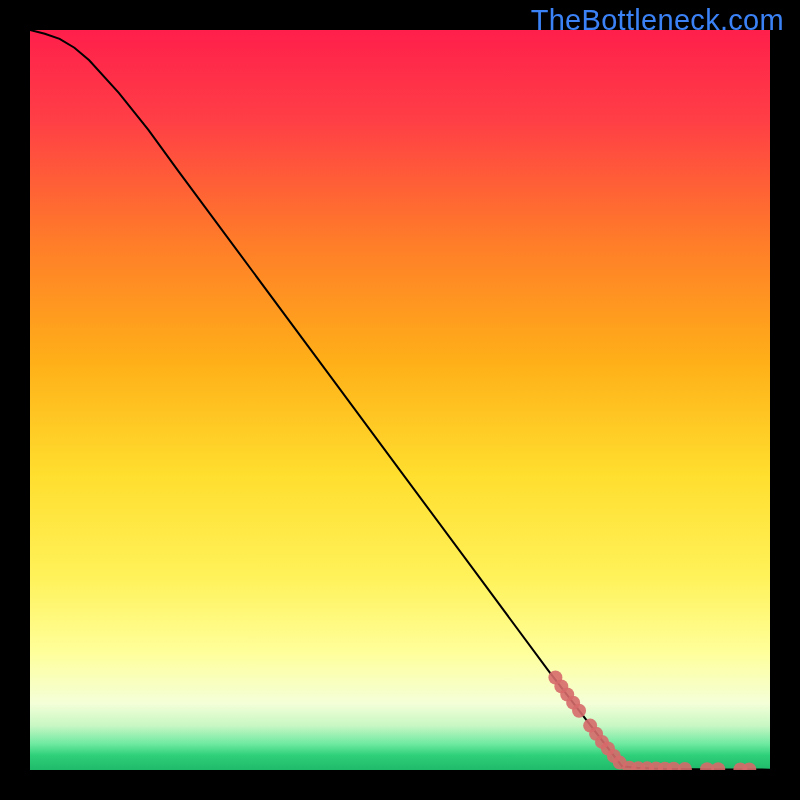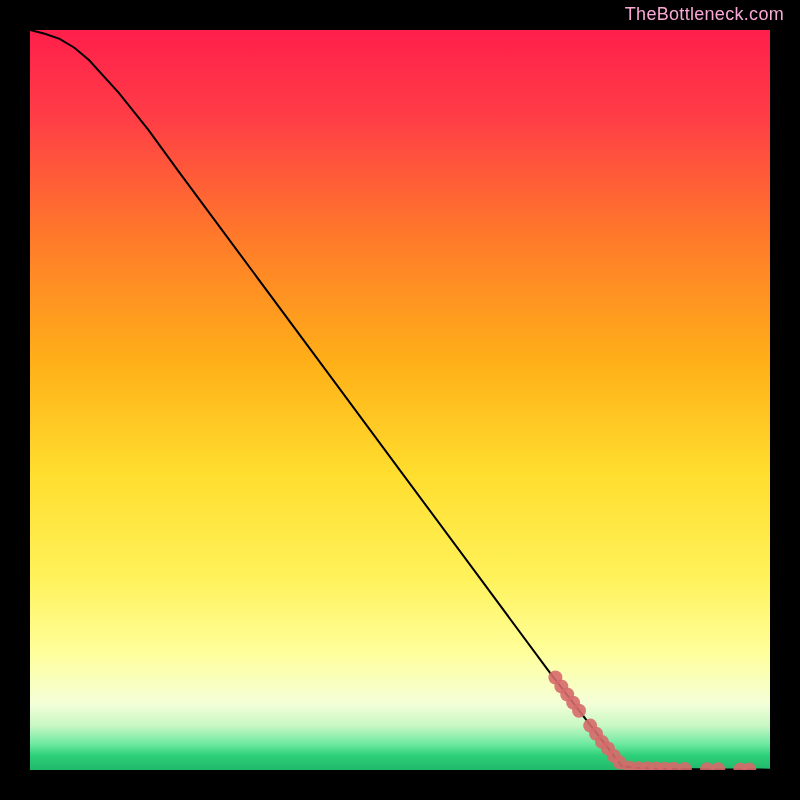--- a/index.html
+++ b/index.html
@@ -14,22 +14,22 @@
   .frame {
     position: relative;
     width: 800px;
     height: 800px;
     background: #000000;
   }
   .watermark {
     position: absolute;
     top: 4px;
     right: 16px;
-    color: #f9a8d4;
-    font-size: 18px;
+    color: #3b82f6;
+    font-size: 29px;
     font-weight: 400;
     letter-spacing: 0.3px;
     z-index: 20;
   }
   .plot-border {
     position: absolute;
     left: 30px;
     top: 30px;
     width: 740px;
     height: 740px;

